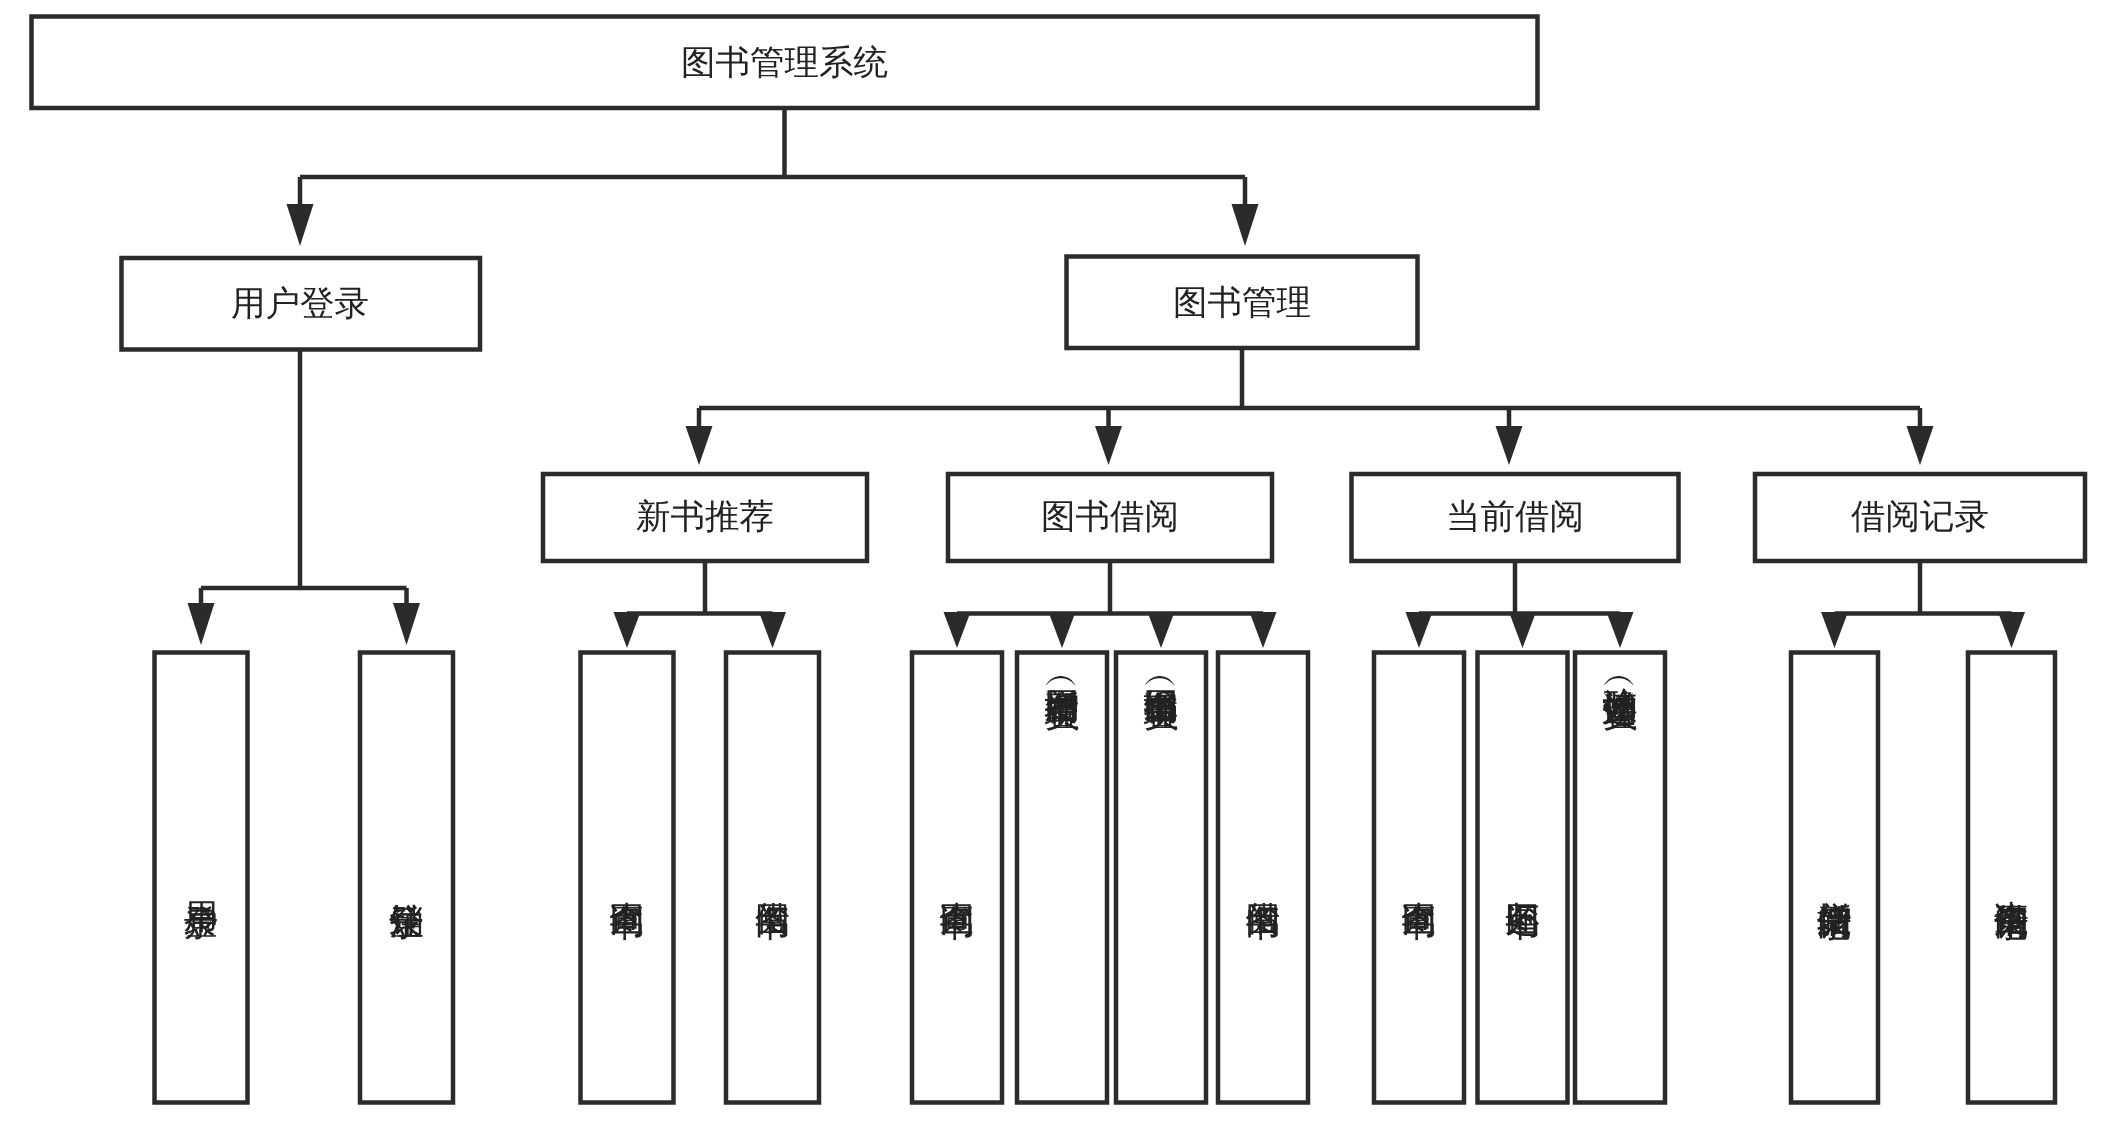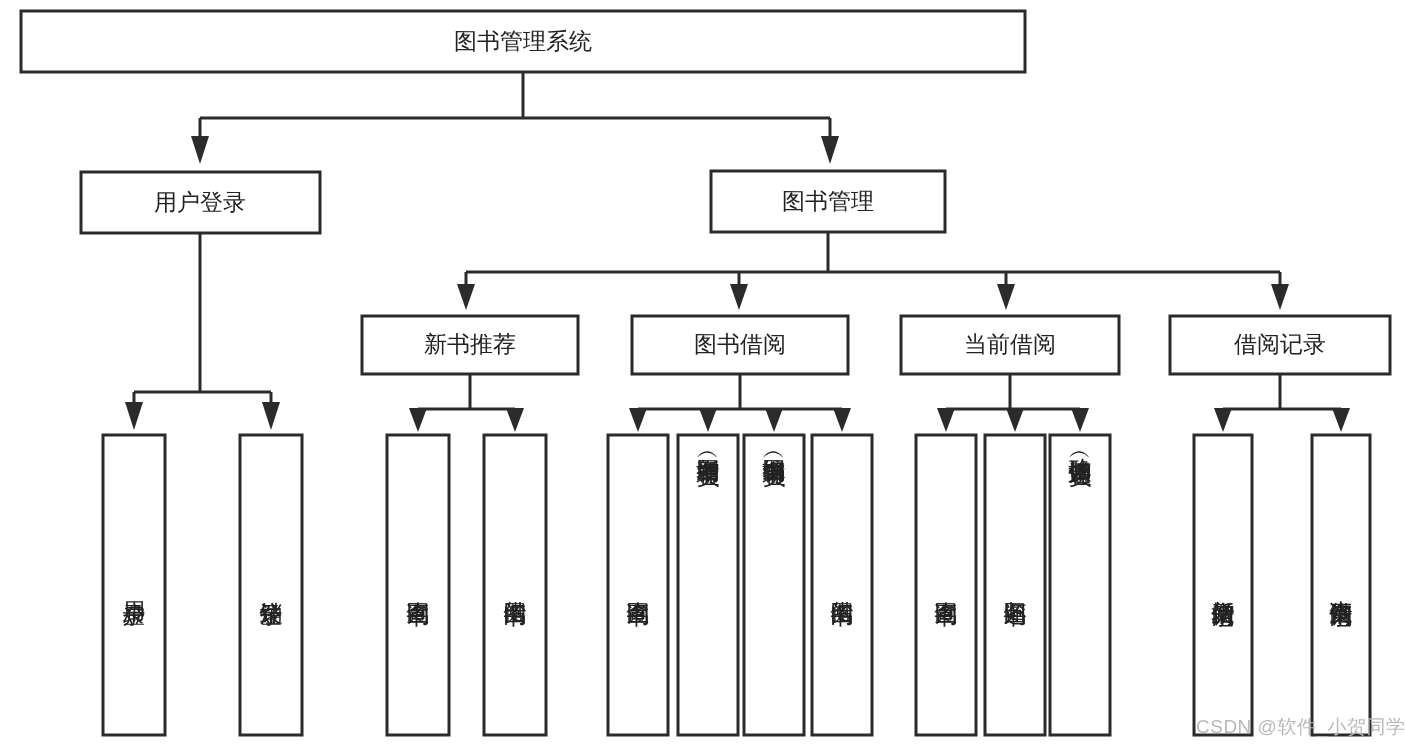--- a/index.html
+++ b/index.html
@@ -238,15 +238,14 @@
   <div class="vnode-wrap" style="left:1050px; top:440px; width:60px; height:290px; align-items:flex-start;">
     <span class="vnode-label">确认归还（管理员）</span>
   </div>
   <div class="vnode-wrap" style="left:1194px; top:435px; width:58px; height:300px;">
     <span class="vnode-label">新增借阅记录</span>
   </div>
   <div class="vnode-wrap" style="left:1312px; top:435px; width:58px; height:300px;">
     <span class="vnode-label">查询借阅记录</span>
   </div>
 
-  <div class="watermark" style="left:1196px; top:714px;">CSDN @软件_小贺同学</div>
 
 </div>
 
 </body></html>

